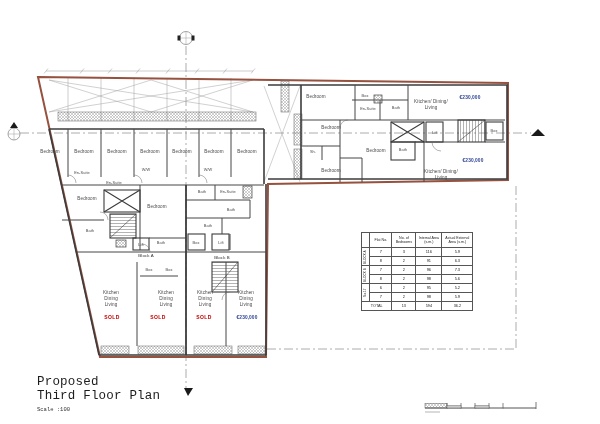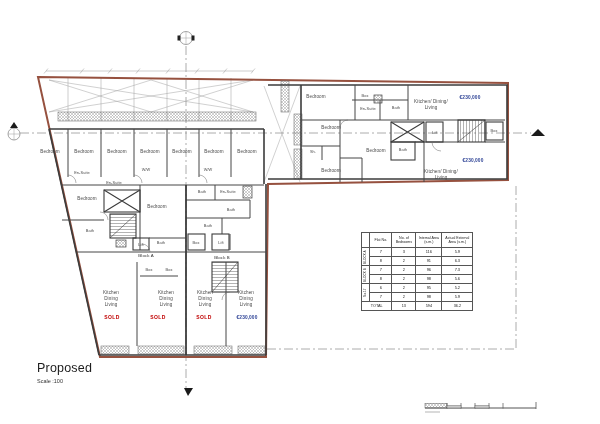--- a/index.html
+++ b/index.html
@@ -19,21 +19,21 @@
   .sched th,.sched td{border:0.5px solid #555;text-align:center;vertical-align:middle;
          padding:0.5px 1px;line-height:1.15;}
   .sched th{font-weight:normal;font-size:3.6px;height:13px;}
   .sched td{height:7px;}
   .sched .grp{writing-mode:vertical-rl;transform:rotate(180deg);font-size:3.2px;
          width:7px;padding:0;}
   .sched .c-flat{width:19px;} .sched .c-bed{width:21px;}
   .sched .c-int{width:23px;} .sched .c-ext{width:28px;}
   .sched .total td{font-size:3.8px;}
   
-  .title-block{position:absolute;left:37px;top:362px;color:#1c1c1c;}
+  .title-block{position:absolute;left:37px;top:376px;color:#1c1c1c;font-family:Liberation Mono, monospace;}
   .title-block .t1,.title-block .t2{font-size:12.5px;letter-spacing:.2px;line-height:1.1;}
   .title-block .t3{font-size:5.5px;margin-top:2px;color:#333;}
 </style>
 </head>
 <body>
 
 <div class="page">
 
   <svg width="600" height="424" viewBox="0 0 600 424">
     <defs>
@@ -281,16 +281,17 @@
           <td colspan="2">TOTAL</td>
           <td>13</td>
           <td>594</td>
           <td>36.2</td>
         </tr>
       </tbody>
   </table>
 
   <div class="title-block">
     <div class="t1">Proposed</div>
+    <div class="t2">Third Floor Plan</div>
     <div class="t3">Scale :100</div>
   </div>
 
 </div>
 
 </body></html>

